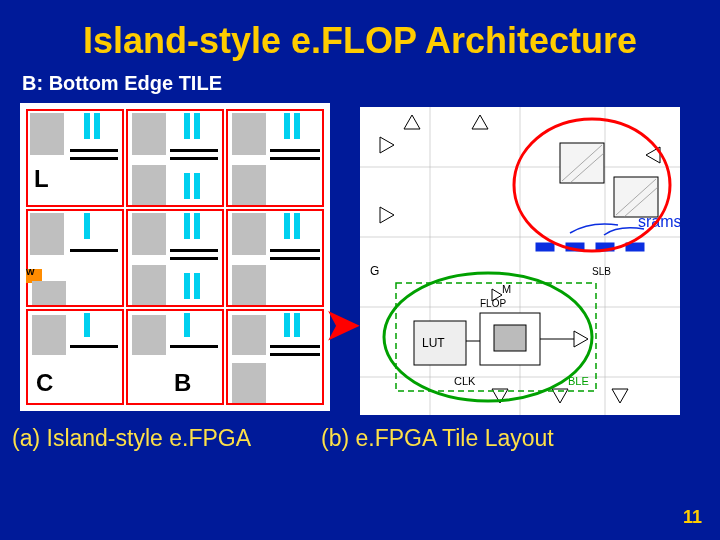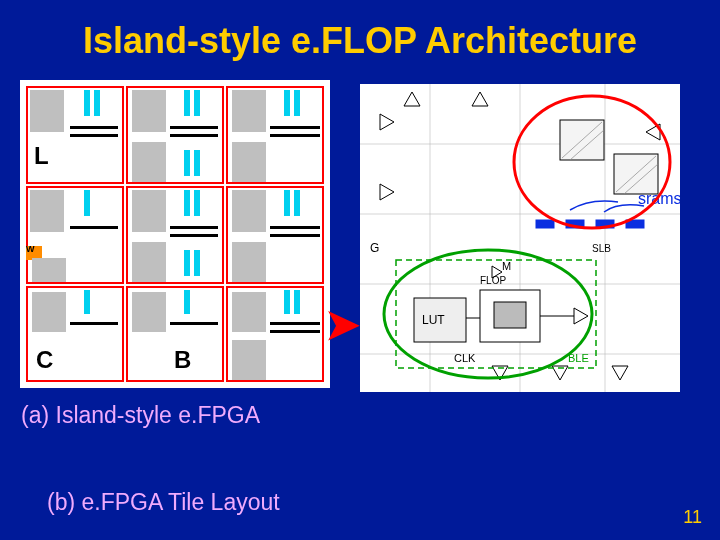--- a/index.html
+++ b/index.html
@@ -89,50 +89,50 @@
   
   .fig-b {
     width: 320px;
     height: 308px;
     background: #fff;
     margin-top: 4px;
   }
   .fig-b svg { display: block; }
   .captions {
     display: flex;
-    color: #f0abfc;
+    color: #fde047;
     font-size: 23px;
-    padding: 10px 20px 0 21px;
+    padding: 10px 20px 0 12px;
     gap: 60px;
-    flex-direction: column;
-  }
-  .captions span:nth-child(2){ margin-left: 26px; }
+  }
+  .captions span:nth-child(2){ margin-left: 10px; }
   .pagenum {
     position: absolute;
     right: 18px;
     bottom: 12px;
     color: #ffcc00;
     font-size: 18px;
-    font-weight: normal;
+    font-weight: bold;
   }
   .arrow {
     position: absolute;
     left: 325px;
     top: 300px;
     color: #ff0000;
     font-size: 42px;
     font-weight: bold;
   }
 </style>
 </head>
 <body>
 
 <div class="title">Island-style e.FLOP Architecture</div>
 
 <div class="legend">
+  <span>B: Bottom Edge TILE</span>
 </div>
 
 <div class="figs">
 
   <div class="fig-a">
     <div class="tile-grid">
 
       <div class="cell r1 c1">
         <div class="tile-inner">
           <div class="graybox" style="left:0;top:0;width:34px;height:42px;"></div>

